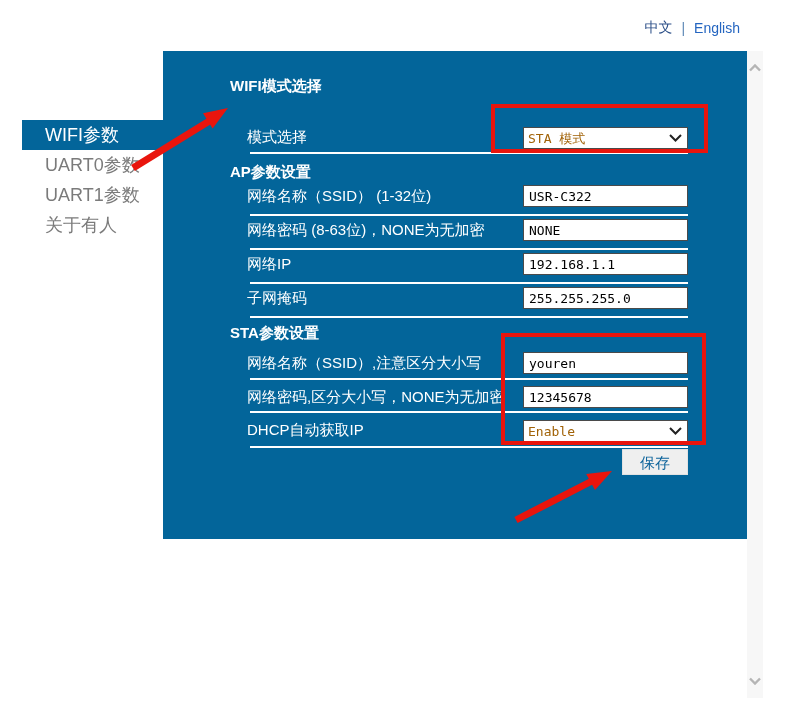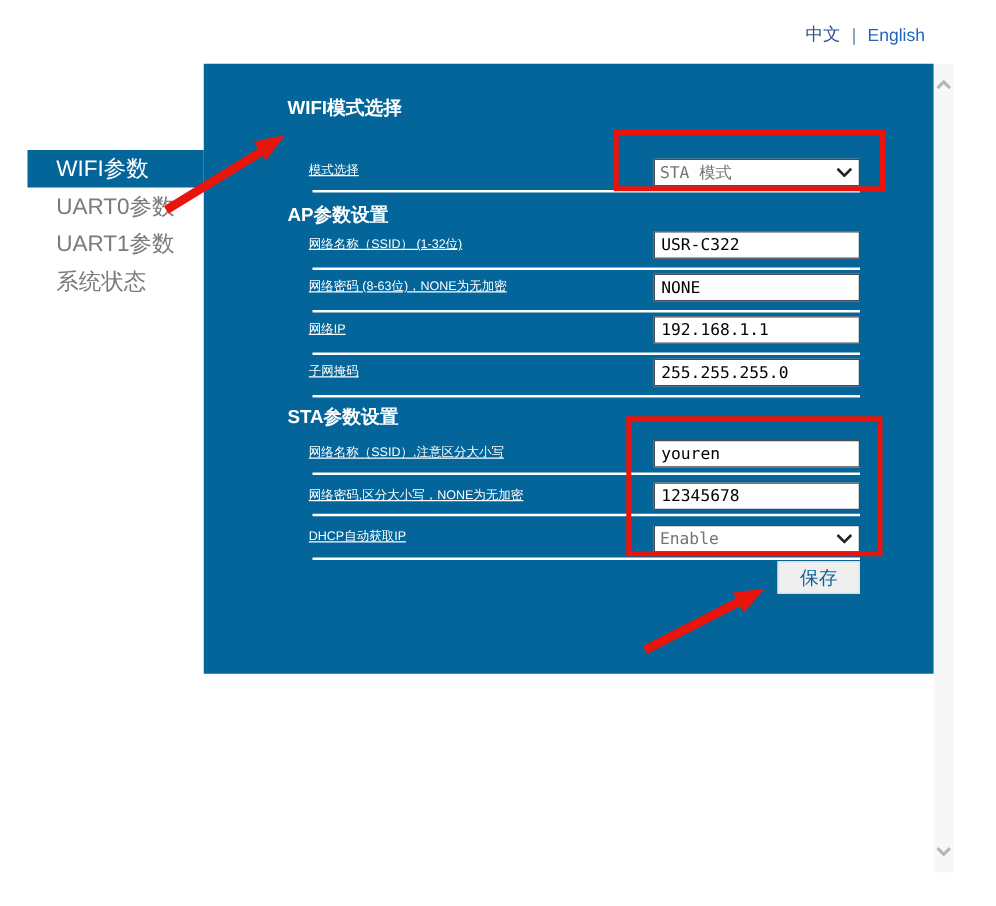--- a/index.html
+++ b/index.html
@@ -19,32 +19,32 @@
     height:30px;line-height:30px;padding-left:23px;font-size:18px;
     color:#7b7b7b;cursor:pointer;white-space:nowrap;
   }
   .side-item.selected{background:#03659a;color:#ffffff;}
   
   .panel{
     position:absolute;left:163px;top:51px;width:584px;height:488px;
     background:#03659a;color:#ffffff;
   }
   .sec-title{position:absolute;left:67px;font-size:15px;font-weight:bold;color:#ffffff;white-space:nowrap;}
-  .row-label{position:absolute;left:84px;font-size:10px;color:#ffffff;white-space:nowrap;line-height:22px;text-decoration:underline;}
+  .row-label{position:absolute;left:84px;font-size:15px;color:#ffffff;white-space:nowrap;line-height:22px;}
   .row-line{position:absolute;left:87px;width:438px;height:1.5px;background:#ffffff;}
   .fld{
     position:absolute;left:360px;width:165px;height:22px;box-sizing:border-box;
     background:#ffffff;border:1px solid #4a4a4a;color:#000000;
     font-family:"DejaVu Sans Mono","Liberation Mono",monospace;
     font-size:13px;padding:0 0 0 5px;outline:none;
   }
   .select-wrap{position:absolute;left:360px;width:165px;height:22px;}
   .select-wrap select{
     width:100%;height:100%;box-sizing:border-box;background:#ffffff;
-    border:1px solid #4a4a4a;color:#737373;
+    border:1px solid #4a4a4a;color:#a16207;
     font-family:"DejaVu Sans Mono","Liberation Mono",monospace;
     font-size:13px;padding-left:4px;
     appearance:none;-webkit-appearance:none;-moz-appearance:none;border-radius:0;
   }
   .select-wrap .chev{position:absolute;right:6px;top:7px;pointer-events:none;}
   .save-btn{
     position:absolute;left:459px;top:398px;width:66px;height:26px;
     background:#efefef;border:1px solid #e2e2e2;color:#0c639b;
     font-size:15px;font-family:"Liberation Sans","DejaVu Sans",sans-serif;
     cursor:pointer;text-align:center;line-height:24px;
@@ -66,21 +66,21 @@
 <div class="lang-links">
   <a class="lang-zh">中文</a>
   <span class="lang-sep">|</span>
   <a class="lang-en">English</a>
 </div>
 
 <div class="sidebar">
   <div class="side-item selected">WIFI参数</div>
   <div class="side-item">UART0参数</div>
   <div class="side-item">UART1参数</div>
-  <div class="side-item">系统状态</div>
+  <div class="side-item">关于有人</div>
 </div>
 
 <div class="panel">
 
   <div class="sec-title" style="top:26px;">WIFI模式选择</div>
 
   <div class="row-label" style="top:75px;">模式选择</div>
   <div class="select-wrap" style="top:76px;">
     <select>
       <option>STA 模式</option>

